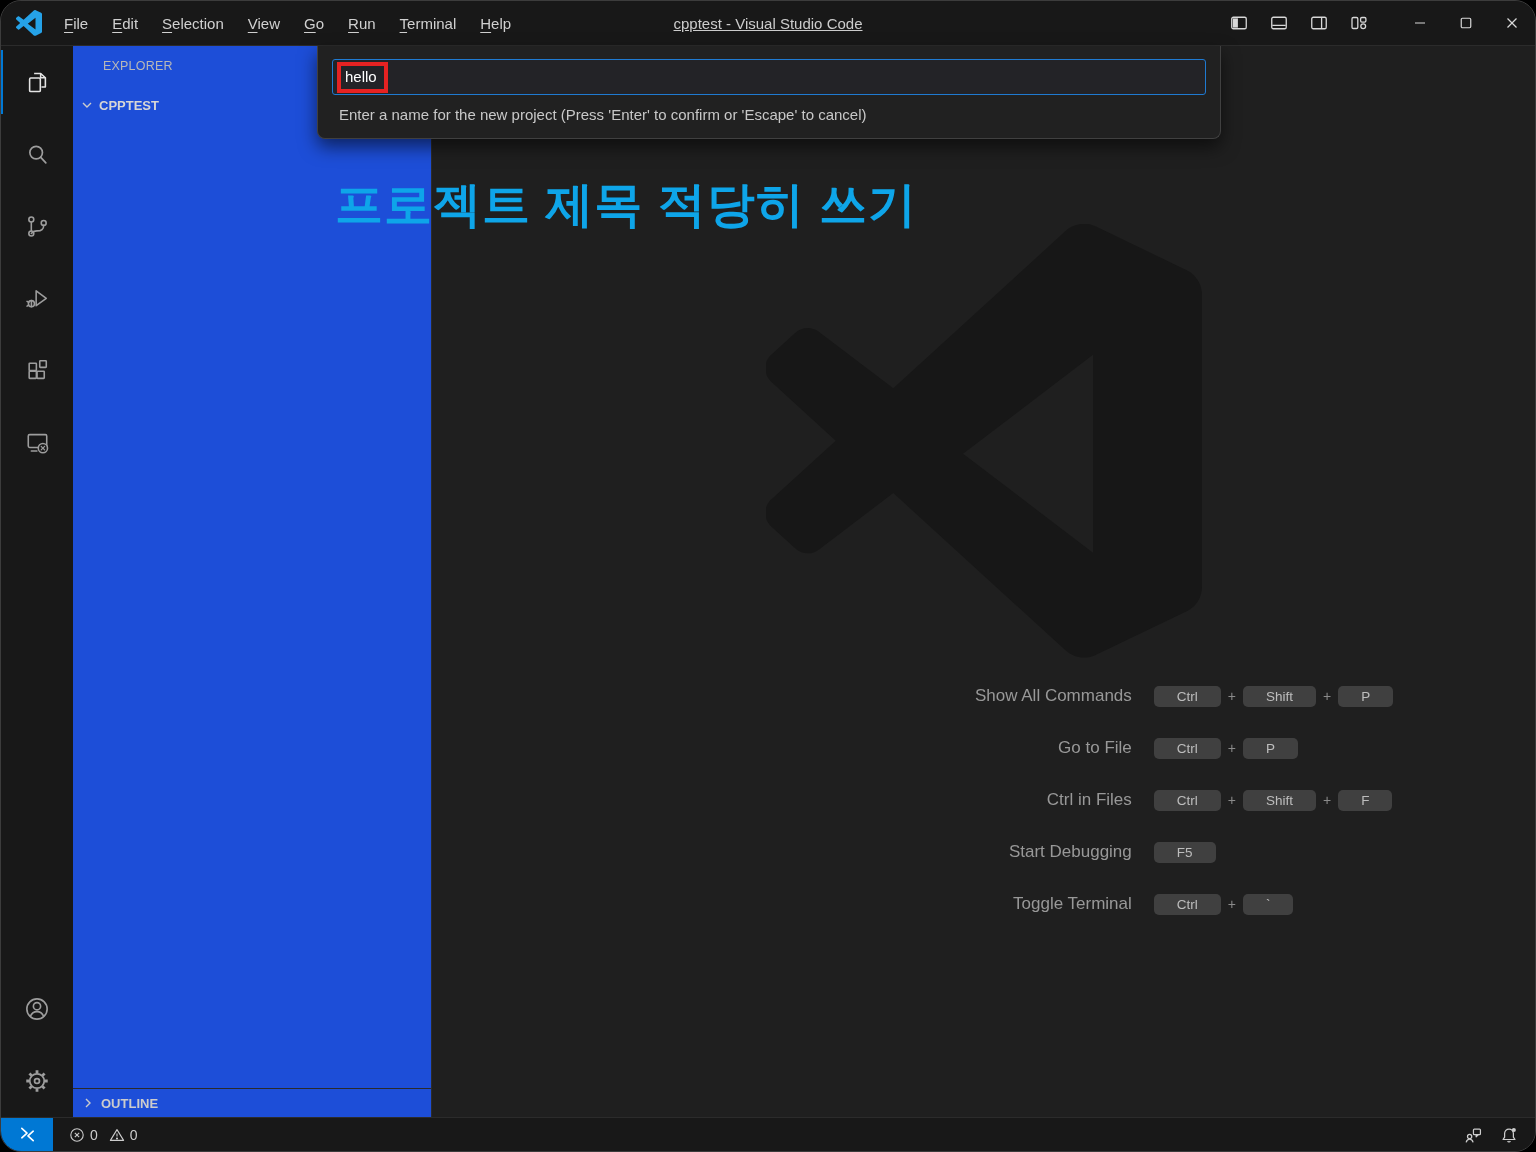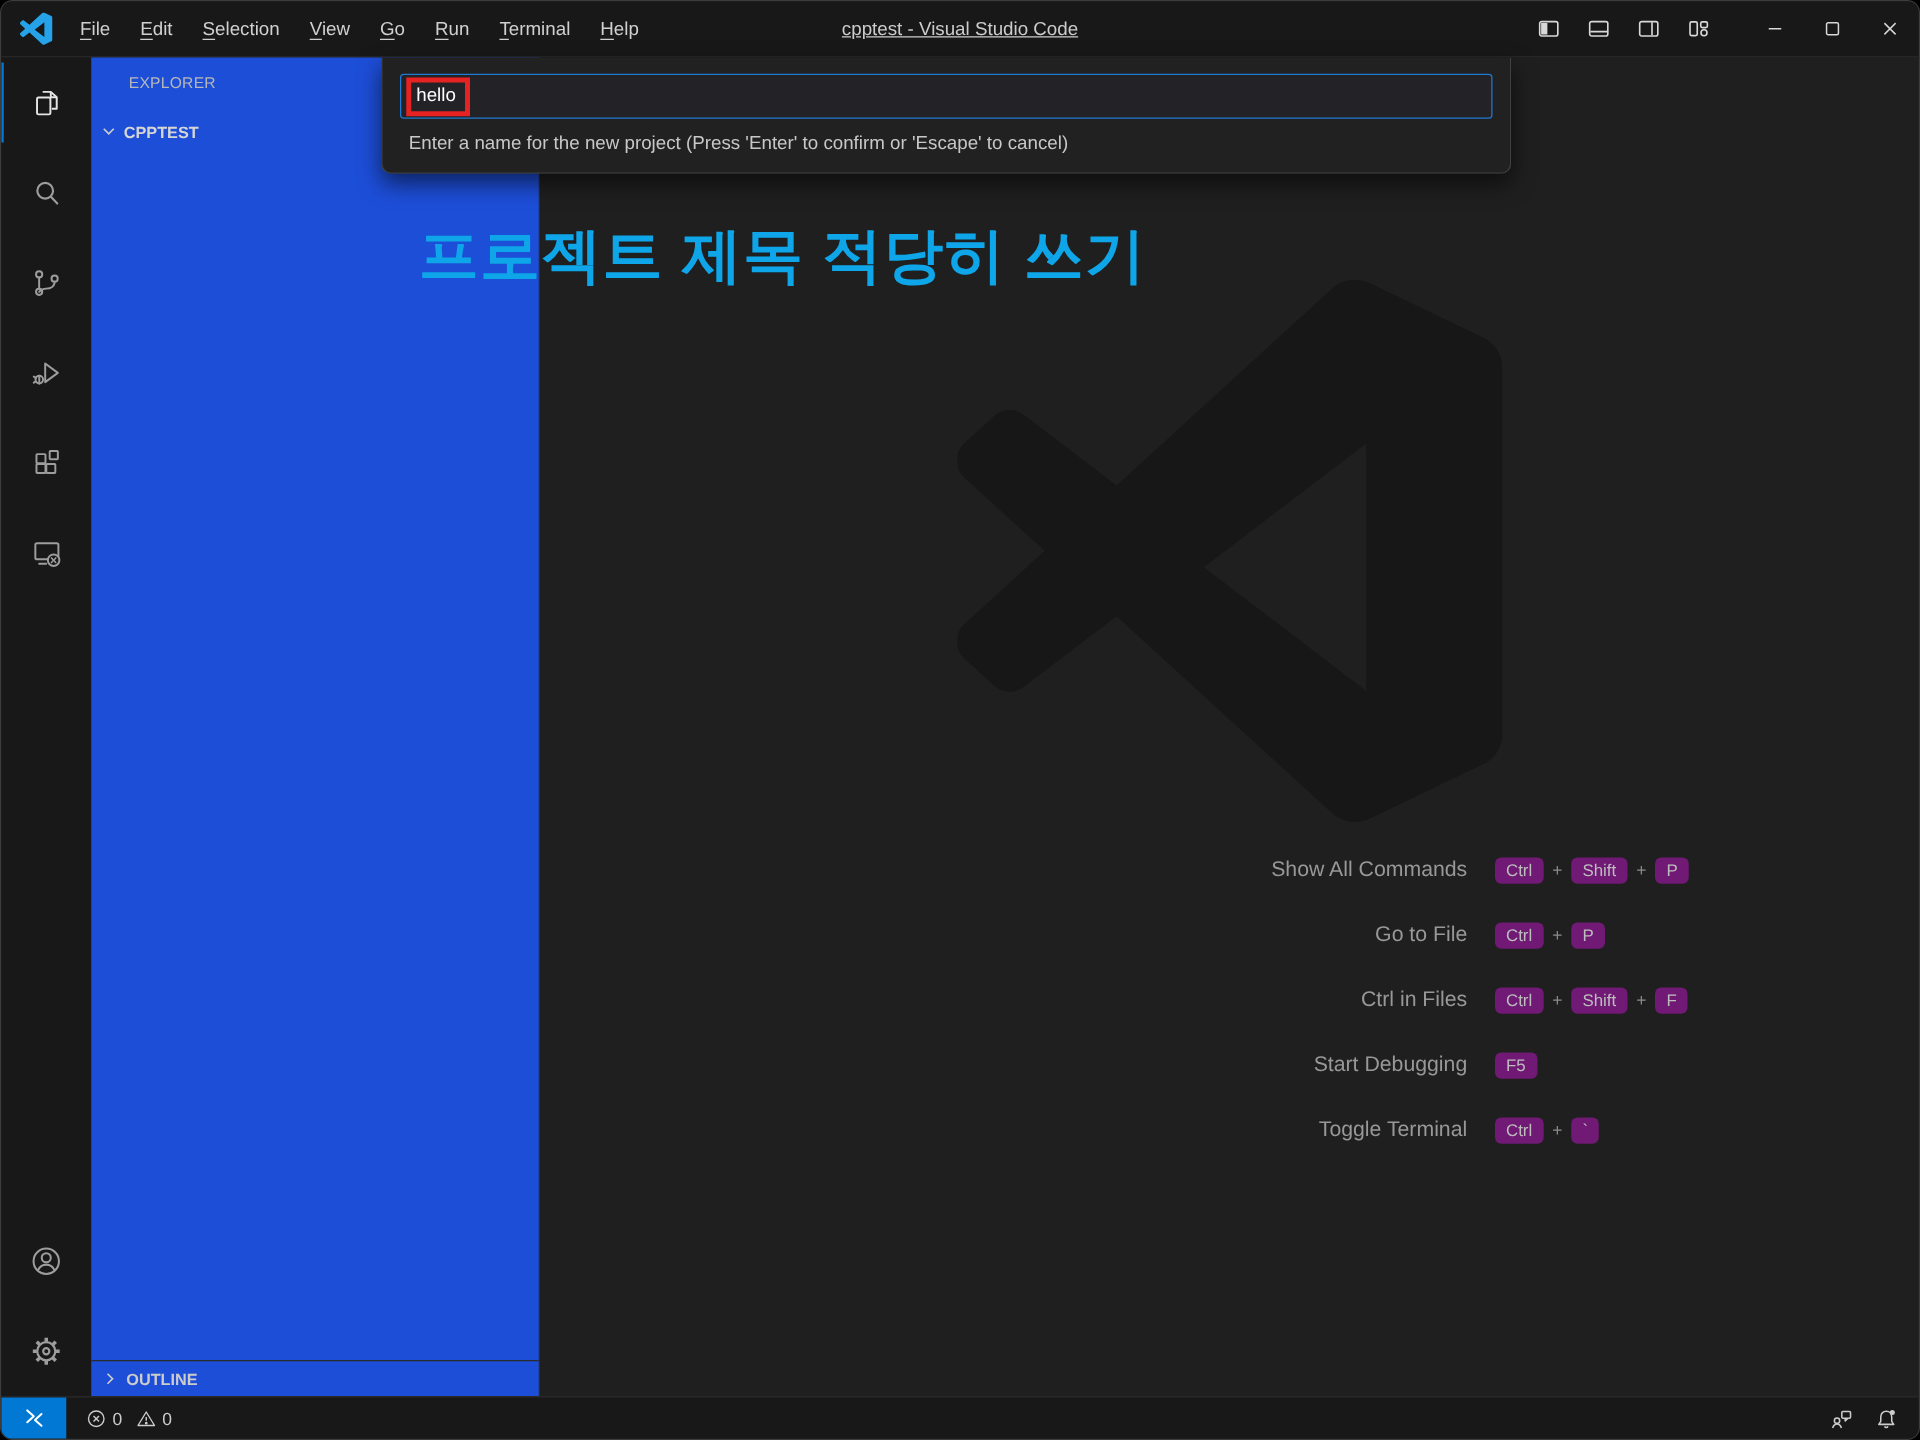--- a/index.html
+++ b/index.html
@@ -1,19 +1,19 @@
 <!DOCTYPE html>
 <html><head>
 <meta charset="utf-8">
 <style>
   * { margin:0; padding:0; box-sizing:border-box; }
   html,body { background:#000; font-family:"Liberation Sans", sans-serif; }
   .window{
     position:relative; width:1536px; height:1152px;
-    background:#1f1f1f; border-radius:10px; overflow:hidden;
+    background:#1f1f1f; border-radius:21px; overflow:hidden;
     border:1px solid #3c3c3c;
   }
   
   .titlebar{
     position:absolute; top:0; left:0; right:0; height:45px;
     background:#181818; border-bottom:1px solid #2b2b2b;
     display:flex; align-items:center;
   }
   .tb-logo{ margin-left:15px; width:26px; height:26px; flex:0 0 auto; }
   .menubar{ display:flex; margin-left:10px; height:100%; align-items:center; }
@@ -47,38 +47,38 @@
   .sb-section{ display:flex; align-items:center; height:29px; padding-left:9px; color:#cccccc; font-weight:bold; font-size:13px; border-top:1px solid #2b2b2b; }
   .sb-section .chev{ margin-right:7px; display:flex; }
   
   .editor{ flex:1; background:#1f1f1f; display:flex; flex-direction:column; align-items:center; position:relative; }
   .wm-logo{ margin-top:178px; width:436px; height:436px; flex:0 0 auto; }
   .wm-list{ margin-top:10px; display:flex; flex-direction:column; }
   .wm-row{ display:flex; align-items:center; height:52px; }
   .wm-label{ width:558px; text-align:right; font-size:17px; color:#989898; margin-right:22px; white-space:nowrap; }
   .wm-keys{ display:flex; align-items:center; }
   .wm-keys kbd{
-    background:#701a75; color:#bdbdbd; border-radius:5px; padding:3px 9px;
+    background:#404040; color:#bdbdbd; border-radius:5px; padding:3px 23px;
     font-size:13.5px; font-family:"Liberation Sans",sans-serif; min-width:12px; text-align:center; display:inline-block;
   }
   .wm-keys .plus{ color:#8b8b8b; font-size:14px; margin:0 7px; }
   
   .statusbar{
     position:absolute; bottom:0; left:0; right:0; height:34px;
     background:#181818; border-top:1px solid #2b2b2b;
     display:flex; align-items:center; color:#cccccc; font-size:14px;
   }
   .remote-btn{ width:52px; height:100%; background:#0078d4; display:flex; align-items:center; justify-content:center; }
   .sb-problems{ display:flex; align-items:center; gap:5px; margin-left:11px; padding:0 5px; height:100%; }
   .sb-problems .cnt{ margin-right:6px; }
   .sb-right{ margin-left:auto; display:flex; align-items:center; gap:4px; padding-right:10px; height:100%; }
   .sb-iconbtn{ padding:0 7px; height:100%; display:flex; align-items:center; }
   
   .quick-input{
-    position:absolute; left:304px; top:45px; width:904px; z-index:20;
+    position:absolute; left:316px; top:45px; width:904px; z-index:20;
     background:#212121; border:1px solid #404040; border-top:none;
     border-radius:0 0 8px 8px; box-shadow:0 8px 18px rgba(0,0,0,.55);
     padding:13px 14px 15px 14px;
   }
   .qi-input{
     height:36px; background:#232327; border:1.5px solid #1f7ad1; border-radius:3px;
     display:flex; align-items:center; padding:0 4px; font-size:15px; color:#ffffff;
   }
   .qi-redbox{ border:4px solid #e62222; padding:2px 7px 3px 4px; display:inline-block; line-height:1.2; }
   .qi-prompt{ margin-top:11px; padding-left:7px; font-size:15px; color:#c8c8c8; }

